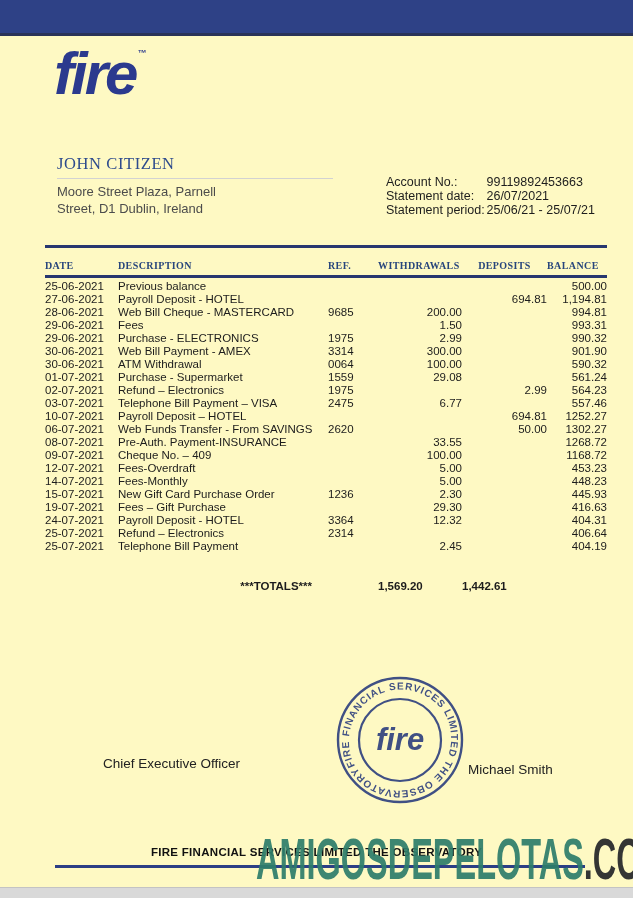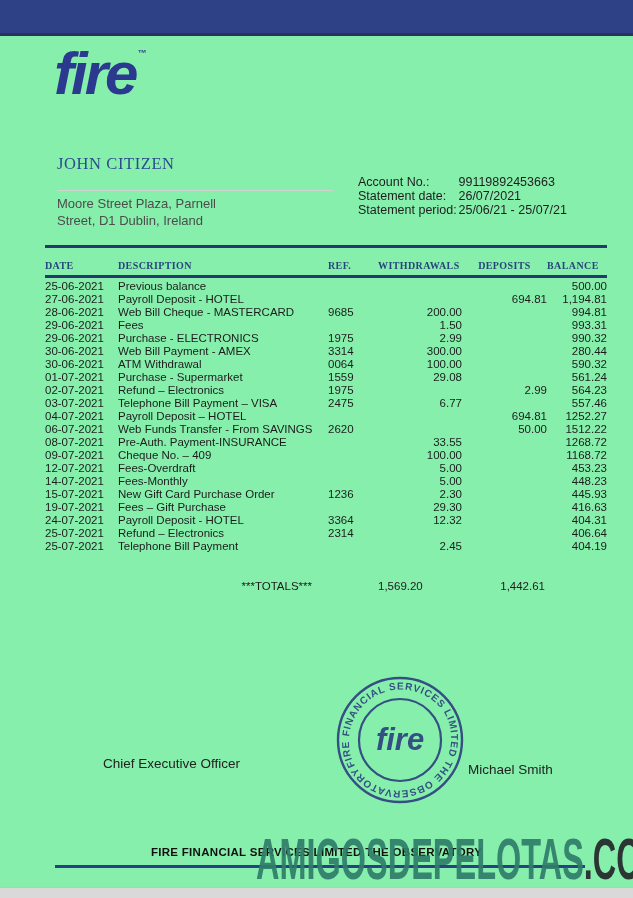--- a/index.html
+++ b/index.html
@@ -1,61 +1,61 @@
 <!DOCTYPE html>
 <html style="--accent: #2e4186; --accent_dark: #2a3358; --logo: #2b3a8e; --name_color: #2e4b8d; --head_text: #27457c; --line: #27376f; --rule: #2c3f85; --wm_main: #2f7e6b; --wm_suffix: #25272a; --stamp: #2c3e7e;"><head>
 <meta charset="utf-8">
 <style>
   html,body{margin:0;padding:0;background:#ffffff;}
   .page{
-    position:relative; width:633px; height:898px; background:#86efac;
+    position:relative; width:633px; height:898px; background:#fef9c3;
     font-family:"Liberation Sans", sans-serif; overflow:hidden;
     color:#1c1c1c;
   }
   
   .topbar{position:absolute;left:0;top:0;width:633px;height:33px;
     background:var(--accent,#2e4186);border-bottom:3px solid var(--accent_dark,#2a3358);}
   
   .logo{position:absolute;left:54px;top:44px;font-size:60px;font-weight:bold;
     font-style:italic;letter-spacing:-3px;color:var(--logo,#2b3a8e);line-height:1;}
   .logo .tm{font-size:9px;font-style:normal;letter-spacing:0;vertical-align:38px;margin-left:2px;}
   
   .customer{position:absolute;left:57px;top:154px;width:276px;}
   .cust-name{font-family:"Liberation Serif", serif;font-size:16.5px;letter-spacing:.6px;
-    color:var(--name_color,#2e4b8d);padding-bottom:16px;border-bottom:1px solid #d2d2d2;}
+    color:var(--name_color,#2e4b8d);padding-bottom:4px;border-bottom:1px solid #d2d2d2;}
   .cust-addr{margin-top:4px;font-size:13px;line-height:1.32;color:#4c4c4c;}
   
   .account{position:absolute;left:358px;top:175px;font-size:12.5px;line-height:14px;color:#1d1d1d;}
   .account .row{white-space:nowrap;}
-  .account .lbl{display:inline-block;width:97px;}
+  .account .lbl{display:inline-block;width:97px;margin-left:28px;}
   
   table.stmt{position:absolute;left:45px;top:245px;width:562px;border-collapse:collapse;table-layout:fixed;}
   table.stmt th{font-family:"Liberation Serif", serif;font-weight:bold;font-size:10px;
     color:var(--head_text,#27457c);letter-spacing:.4px;padding:12px 0 4px 0;
     border-top:3px solid var(--line,#27376f);border-bottom:3px solid var(--line,#27376f);}
   th.h-date{text-align:left;padding-left:13px;}
   th.h-desc{text-align:left;}
   th.h-ref{text-align:left;}
   th.h-wd{text-align:left;padding-right:4px;}
   th.h-dep{text-align:center;}
   th.h-bal{text-align:left;padding-right:1px;}
   table.stmt td{font-size:11.5px;color:#1c1c1c;height:13px;line-height:13px;padding:0;
     white-space:nowrap;overflow:hidden;}
   td.c-date{padding-left:13px;}
   td.c-ref{padding-left:2px;}
   td.c-withdrawal,td.c-deposit,td.c-balance{text-align:right;padding-right:2px;}
   tbody tr:first-child td{padding-top:2px;}
   
   .totals{position:absolute;left:45px;top:580px;width:562px;display:flex;
-    font-weight:normal;font-size:11.5px;}
+    font-weight:bold;font-size:11.5px;}
   .totals .t-date{width:73px;}
   .totals .t-desc{width:210px;text-align:right;padding-right:16px;box-sizing:border-box;}
   .totals .t-ref{width:50px;}
   .totals .t-wd{width:84px;text-align:left;padding-right:2px;box-sizing:border-box;}
-  .totals .t-dep{width:85px;text-align:right;padding-right:2px;box-sizing:border-box;}
+  .totals .t-dep{width:85px;padding-right:2px;box-sizing:border-box;}
   .totals .t-bal{width:60px;}
   
   .stamp{position:absolute;left:332px;top:670px;width:136px;height:140px;opacity:.9;}
   
   .sig-left{position:absolute;left:103px;top:756px;font-size:13.5px;color:#222;}
   .sig-right{position:absolute;left:468px;top:762px;font-size:13.5px;color:#222;}
   
   .footer-line{position:absolute;left:0;top:846px;width:633px;text-align:center;
     font-size:11.5px;font-weight:bold;letter-spacing:.3px;color:#111;z-index:2;}
   .footer-rule{position:absolute;left:55px;top:865px;width:530px;height:3px;
@@ -161,21 +161,21 @@
           <td class="c-withdrawal">2.99</td>
           <td class="c-deposit"></td>
           <td class="c-balance">990.32</td>
         </tr>
         <tr>
           <td class="c-date">30-06-2021</td>
           <td class="c-description">Web Bill Payment - AMEX</td>
           <td class="c-ref">3314</td>
           <td class="c-withdrawal">300.00</td>
           <td class="c-deposit"></td>
-          <td class="c-balance">280.44</td>
+          <td class="c-balance">901.90</td>
         </tr>
         <tr>
           <td class="c-date">30-06-2021</td>
           <td class="c-description">ATM Withdrawal</td>
           <td class="c-ref">0064</td>
           <td class="c-withdrawal">100.00</td>
           <td class="c-deposit"></td>
           <td class="c-balance">590.32</td>
         </tr>
         <tr>
@@ -196,34 +196,34 @@
         </tr>
         <tr>
           <td class="c-date">03-07-2021</td>
           <td class="c-description">Telephone Bill Payment – VISA</td>
           <td class="c-ref">2475</td>
           <td class="c-withdrawal">6.77</td>
           <td class="c-deposit"></td>
           <td class="c-balance">557.46</td>
         </tr>
         <tr>
-          <td class="c-date">04-07-2021</td>
+          <td class="c-date">10-07-2021</td>
           <td class="c-description">Payroll Deposit – HOTEL</td>
           <td class="c-ref"></td>
           <td class="c-withdrawal"></td>
           <td class="c-deposit">694.81</td>
           <td class="c-balance">1252.27</td>
         </tr>
         <tr>
           <td class="c-date">06-07-2021</td>
           <td class="c-description">Web Funds Transfer - From SAVINGS</td>
           <td class="c-ref">2620</td>
           <td class="c-withdrawal"></td>
           <td class="c-deposit">50.00</td>
-          <td class="c-balance">1512.22</td>
+          <td class="c-balance">1302.27</td>
         </tr>
         <tr>
           <td class="c-date">08-07-2021</td>
           <td class="c-description">Pre-Auth. Payment-INSURANCE</td>
           <td class="c-ref"></td>
           <td class="c-withdrawal">33.55</td>
           <td class="c-deposit"></td>
           <td class="c-balance">1268.72</td>
         </tr>
         <tr>

